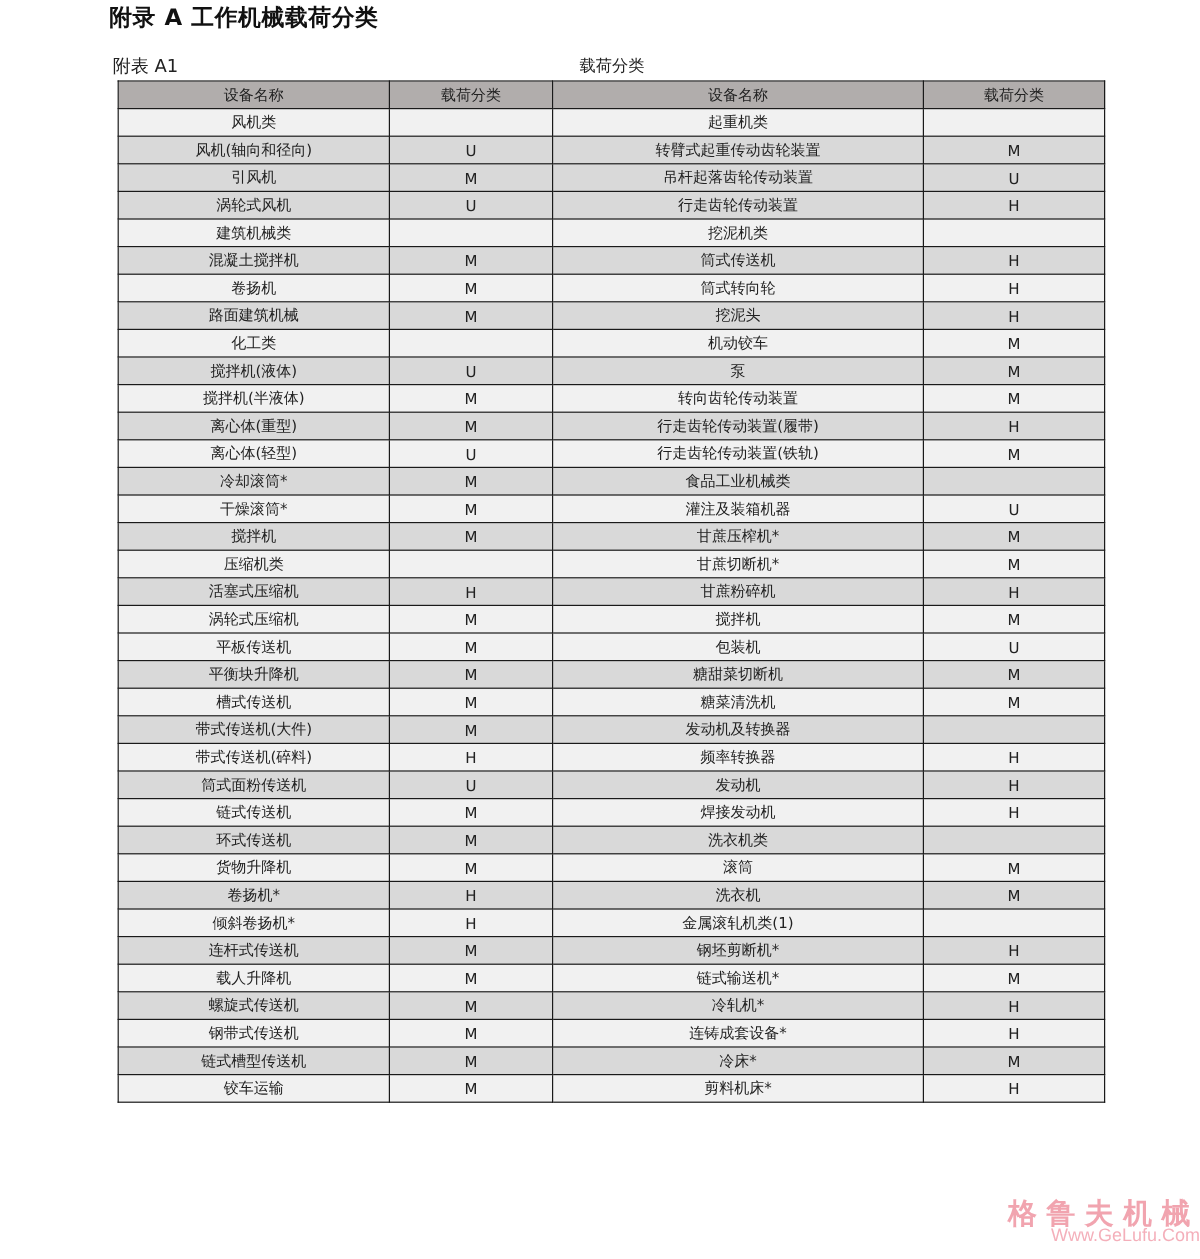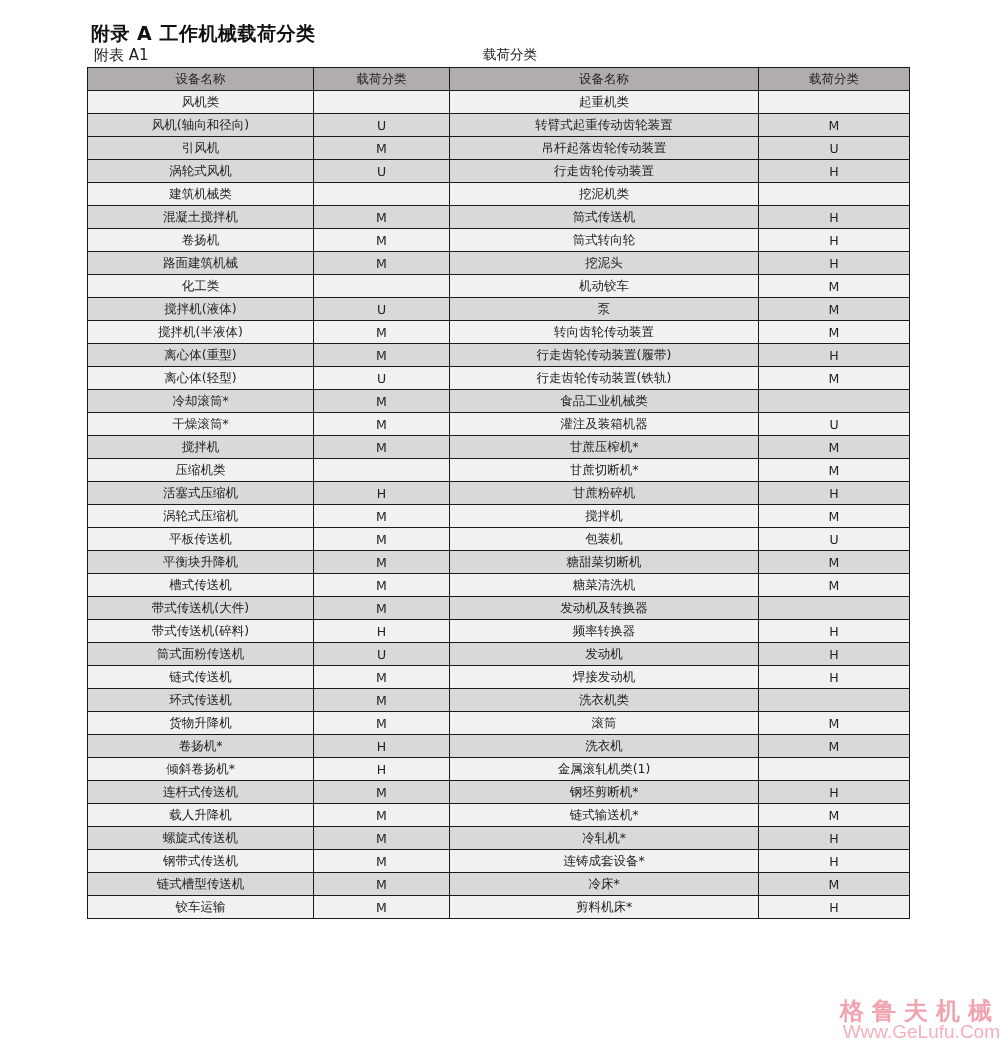--- a/index.html
+++ b/index.html
@@ -1,29 +1,29 @@
 <!DOCTYPE html>
 <html><head>
 <meta charset="utf-8">
 <style>
   html, body { margin:0; padding:0; background:#ffffff; }
   body { width:1000px; height:1049px; position:relative; overflow:hidden;
          font-family:"DejaVu Sans", "Liberation Sans", sans-serif; color:#222; }
-  .title { position:absolute; left:91px; top:21px; font-size:19px; font-weight:bold; color:#111; letter-spacing:0.5px; }
+  .title { position:absolute; left:91px; top:2px; font-size:19px; font-weight:bold; color:#111; letter-spacing:0.5px; }
   .caption-left { position:absolute; left:94px; top:46px; font-size:15px; color:#222; }
   .caption-center { position:absolute; left:483px; top:46px; font-size:13.5px; color:#222; }
-  table { position:absolute; left:87px; top:67px; border-collapse:collapse; table-layout:fixed; width:822px; }
+  table { position:absolute; left:98px; top:67px; border-collapse:collapse; table-layout:fixed; width:822px; }
   col.c1 { width:226px; } col.c2 { width:136px; } col.c3 { width:309px; } col.c4 { width:151px; }
   th, td { border:1.5px solid #1a1a1a; text-align:center; font-size:12.5px; height:22px; padding:0; white-space:nowrap; }
   th { background:#b1adac; font-weight:normal; color:#222; height:22px; }
   tr.odd td { background:#f1f1f1; }
   tr.even td { background:#d9d9d9; }
   .watermark { position:absolute; left:800px; top:995px; width:200px; text-align:right; pointer-events:none; }
   .wm-cn { font-family:"DejaVu Serif", serif; font-size:24px; color:rgba(230,90,110,0.55); letter-spacing:8px; font-weight:bold; }
-  .wm-url { font-family:"Liberation Sans", sans-serif; font-size:19px; color:rgba(235,110,130,0.55); margin-top:-6px; }
+  .wm-url { font-family:"Liberation Sans", sans-serif; font-size:15px; color:rgba(235,110,130,0.55); margin-top:-6px; }
 </style>
 </head>
 <body>
 
 <div class="title">附录 A  工作机械载荷分类</div>
 <div class="caption-left">附表 A1</div>
 <div class="caption-center">载荷分类</div>
 
 <table>
   <colgroup>

